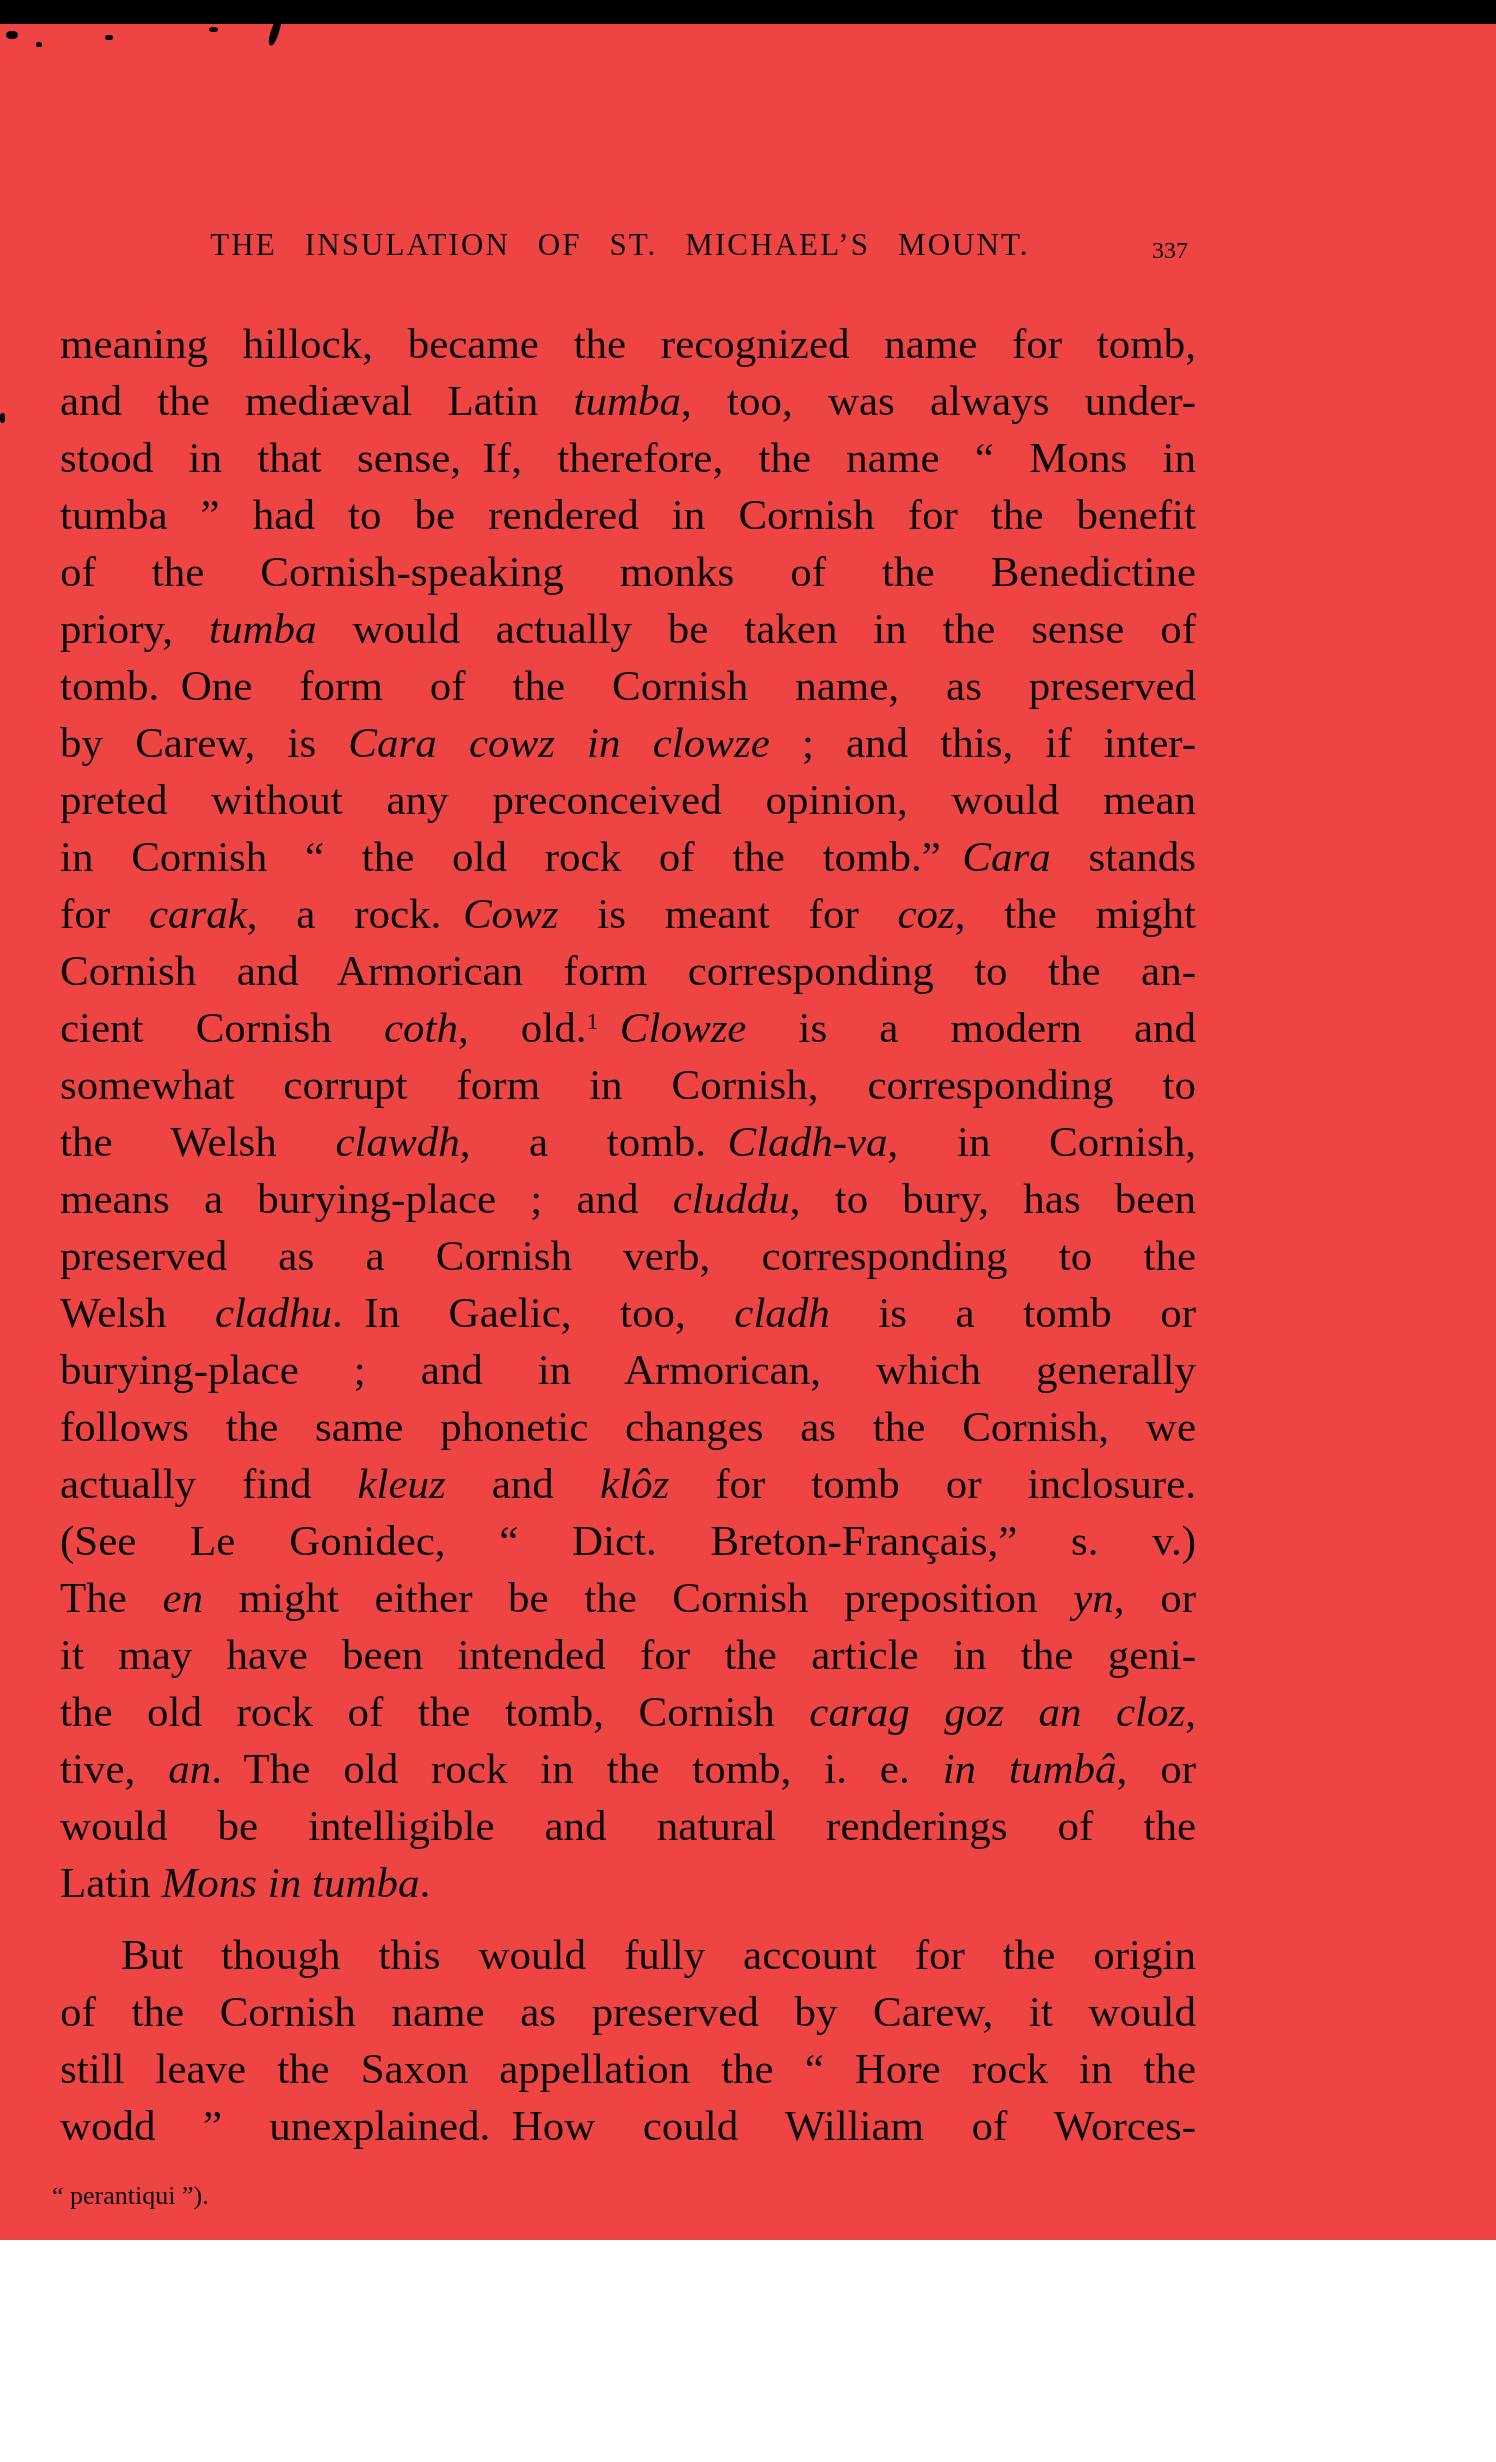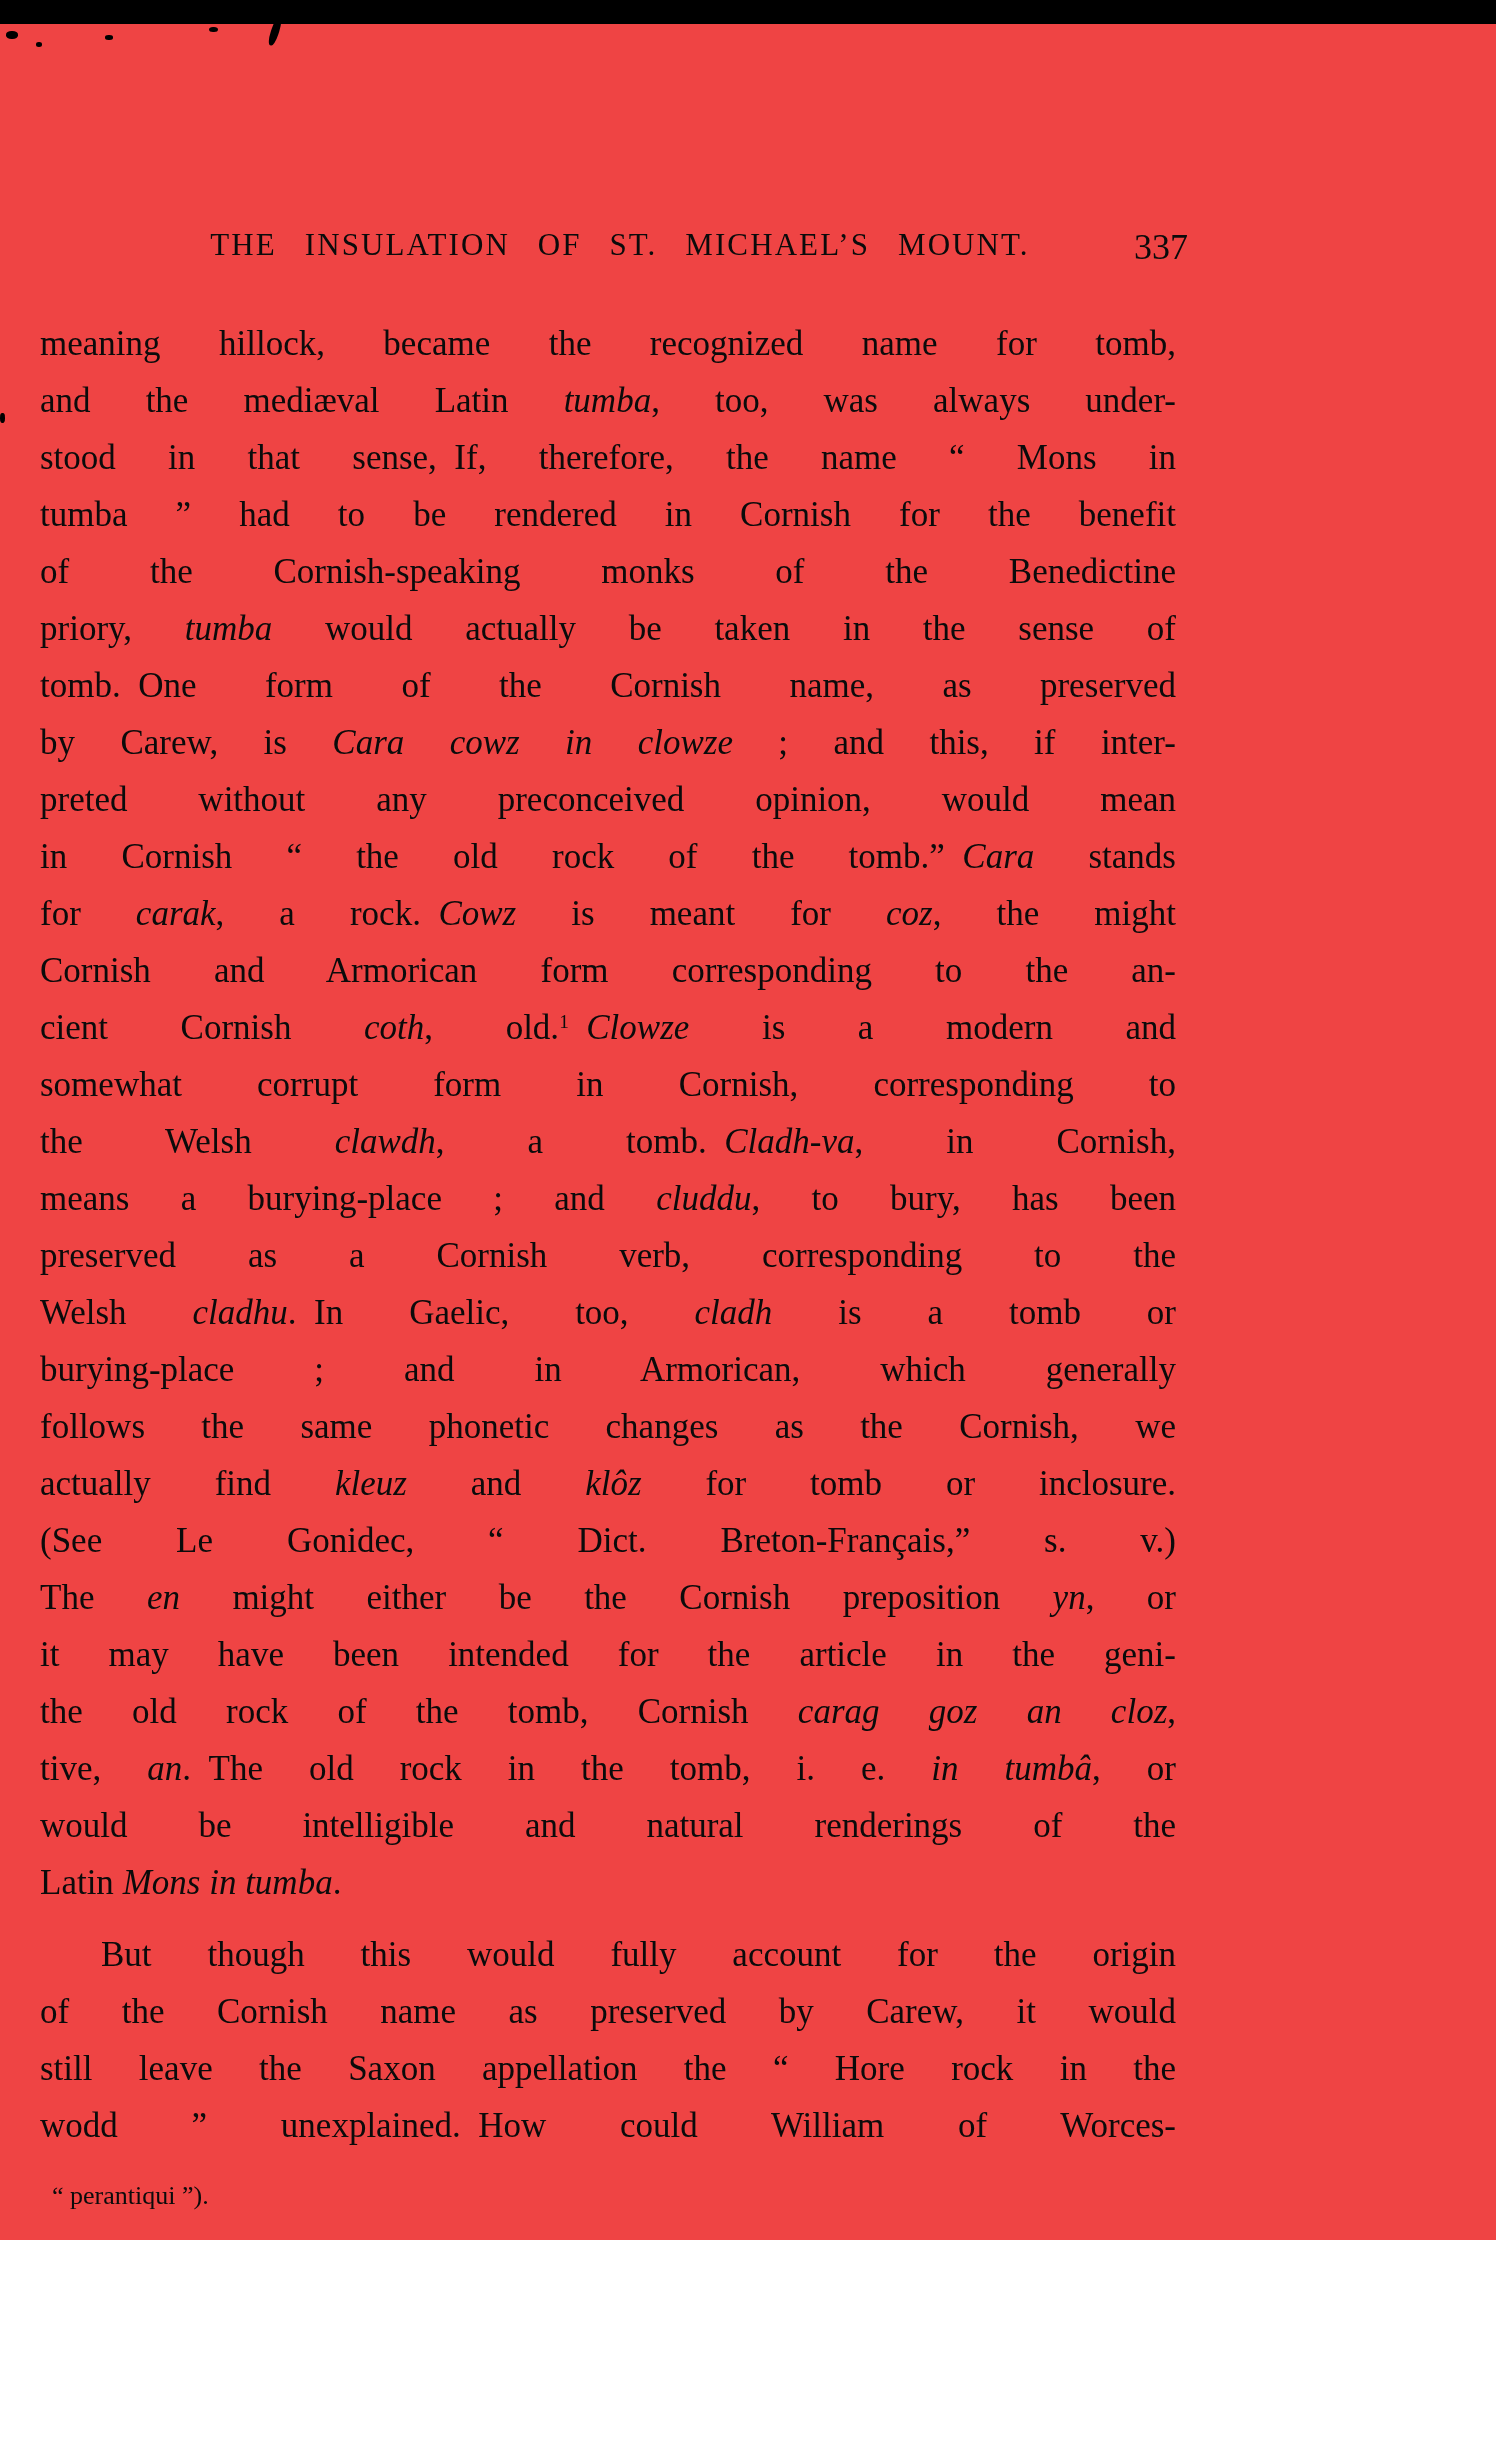--- a/index.html
+++ b/index.html
@@ -35,28 +35,28 @@
   .running-head {
     position: absolute; top: 221px; left: 52px; width: 1136px; height: 45px;
   }
   .head-title {
     position: absolute; left: 50%; transform: translateX(-50%);
     top: 5.6px;
     font-size: 31px; letter-spacing: 2.1px; word-spacing: 18px;
     white-space: nowrap;
   }
   .folio {
-    position: absolute; right: 0; top: 5px;
-    font-size: 36px;
+    position: absolute; right: 0; top: 16px;
+    font-size: 24px;
   }
 
   
   .text-block {
-    position: absolute; top: 315px; left: 40px; width: 1136px;
-    font-size: 35px;
+    position: absolute; top: 315px; left: 60px; width: 1136px;
+    font-size: 43px;
   }
   .line {
     height: 57px; line-height: 57px;
     text-align: justify; text-align-last: justify;
     white-space: nowrap;
   }
   .line.noj { text-align: center; text-align-last: left; }
   .line.ind { text-indent: 61px; }
   .line.gap { margin-top: 15.4px; }
   .i  { font-style: italic; }

